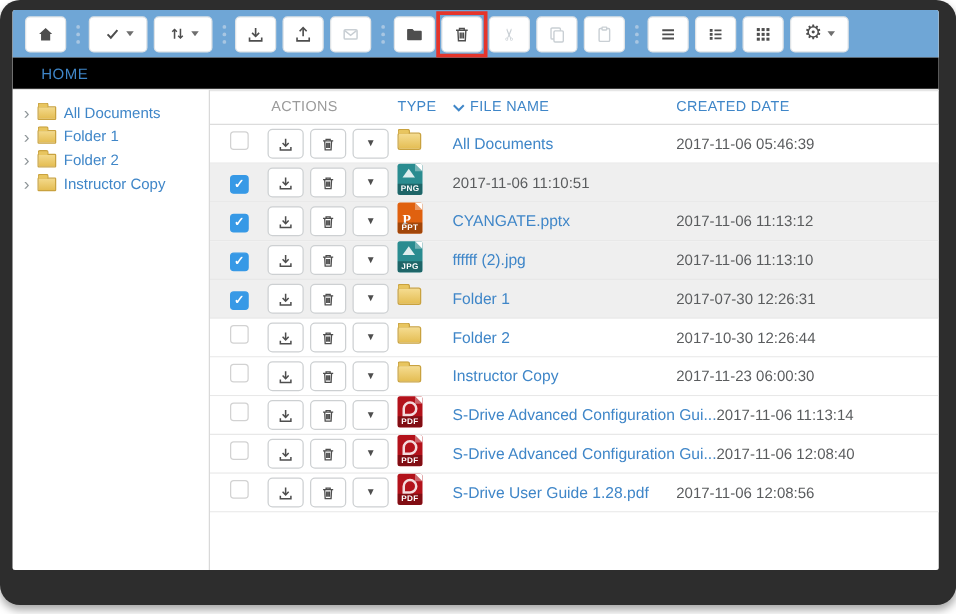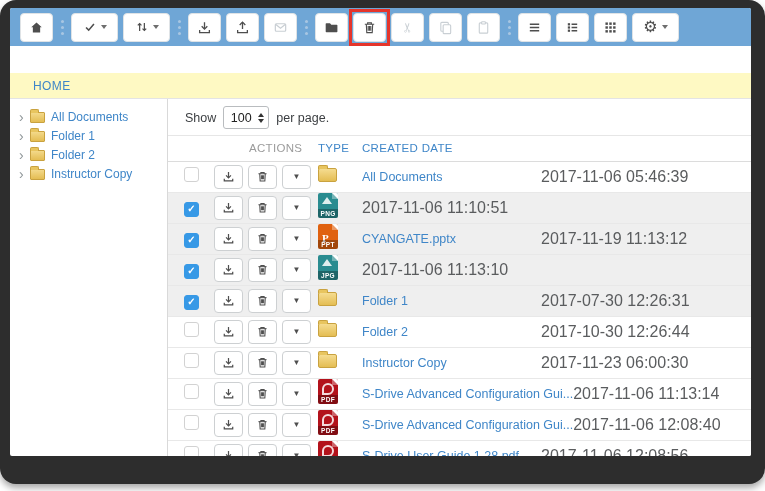--- a/index.html
+++ b/index.html
@@ -20,22 +20,22 @@
   .caret-down{width:0;height:0;border-left:3.5px solid transparent;border-right:3.5px solid transparent;
     border-top:4px solid #6e6e6e;display:inline-block;}
   .sep{display:inline-flex;flex-direction:column;gap:3px;margin:0 7px 0 3px;}
   .sep i{width:3px;height:3px;border-radius:50%;background:#a8c6e2;display:block;}
   .annot{position:relative;display:inline-flex;}
   .annot::after{content:"";position:absolute;left:-4px;top:-4px;right:1px;bottom:-4px;
     border:3px solid #e5352b;pointer-events:none;}
   svg.ic{display:block;}
 
   
-  .crumbbar{height:25px;background:#fef9c3;display:flex;align-items:center;flex:0 0 auto;
-    border-bottom:1px solid #e4e4e4;margin-top:27px;}
+  .crumbbar{height:25px;background:#000000;display:flex;align-items:center;flex:0 0 auto;
+    border-bottom:1px solid #e4e4e4;}
   .crumb{color:#3f86c8;font-size:12px;letter-spacing:.4px;padding-left:23px;cursor:pointer;}
 
   
   .content{flex:1;display:flex;min-height:0;}
   .sidebar{width:158px;flex:0 0 auto;border-right:1px solid #d9d9d9;padding:8px 4px 0 9px;box-sizing:border-box;}
   .side-item{display:flex;align-items:center;height:19px;cursor:pointer;}
   .chev{color:#8f9699;font-size:14px;width:11px;line-height:1;}
   .sfold{width:15px;height:11px;background:linear-gradient(#f3d98a,#e4bd53);border:1px solid #c9a23f;
     border-radius:1px;position:relative;margin:2px 6px 0 0;box-sizing:border-box;}
   .sfold::before{content:"";position:absolute;left:-1px;top:-4px;width:7px;height:3px;background:#e8c55f;
@@ -48,21 +48,21 @@
     background:#fff;box-sizing:border-box;}
   .spinval{flex:1;text-align:center;font-size:12.5px;color:#222;}
   .sparrows{display:flex;flex-direction:column;gap:2px;padding-right:4px;cursor:pointer;}
   .sparrows .up{width:0;height:0;border-left:3.5px solid transparent;border-right:3.5px solid transparent;border-bottom:4px solid #333;}
   .sparrows .dn{width:0;height:0;border-left:3.5px solid transparent;border-right:3.5px solid transparent;border-top:4px solid #333;}
 
   
   .grid{display:grid;grid-template-columns:30px 104px 44px 1fr 200px;align-items:center;
     padding-left:16px;padding-right:10px;}
   .thead{height:26px;border-top:1px solid #e6e6e6;border-bottom:1px solid #dcdcdc;font-size:11.5px;letter-spacing:.3px;}
-  .th-actions{color:#9b9b9b;padding-left:3px;margin-left:32px;}
+  .th-actions{color:#9b9b9b;padding-left:3px;}
   .th-blue{color:#3f86c8;}
   .th-name{display:flex;align-items:center;gap:4px;cursor:pointer;}
   .tbody{overflow:hidden;}
   .trow{height:30px;border-bottom:1px solid #e8e8e8;background:#fff;}
   .trow.selected{background:#efefef;}
   .cb{width:15px;height:15px;border:1px solid #d2d2d2;border-radius:3px;background:#fff;display:inline-flex;
     align-items:center;justify-content:center;box-sizing:border-box;cursor:pointer;}
   .cb.checked{background:#3799e6;border-color:#3799e6;}
   .cb.checked::after{content:"✓";color:#fff;font-size:10px;font-weight:bold;line-height:1;}
   .c-actions{display:flex;gap:5px;align-items:center;}
@@ -82,21 +82,21 @@
   .doc-pdf .doc-shape{background:#b3121b;}
   .doc-label{position:absolute;left:0;right:0;bottom:0;height:9px;background:rgba(0,0,0,.28);
     color:#fff;font-size:6.5px;font-weight:bold;text-align:center;line-height:9px;letter-spacing:.3px;}
   .doc-fold{position:absolute;top:0;right:0;width:0;height:0;border-top:6px solid #fff;border-left:6px solid rgba(255,255,255,.35);}
   .doc-art{position:absolute;left:4px;top:4px;}
   .doc-png .doc-art,.doc-jpg .doc-art{width:0;height:0;border-left:5px solid transparent;border-right:5px solid transparent;border-bottom:7px solid rgba(255,255,255,.85);}
   .doc-ppt .doc-art::after{content:"P";color:#fff;font-family:"Liberation Serif",serif;font-size:11px;font-weight:bold;}
   .doc-pdf .doc-art::after{content:"";display:block;width:8px;height:8px;border:2px solid rgba(255,255,255,.85);border-radius:50% 50% 50% 0;}
   .flink{color:#3f86c8;font-size:12.5px;text-decoration:none;cursor:pointer;white-space:nowrap;overflow:hidden;
     text-overflow:ellipsis;display:block;max-width:100%;}
-  .c-date{color:#5a5c5e;font-size:16px;}
+  .c-date{color:#5a5c5e;font-size:12px;}
 </style>
 </head>
 <body>
 
 <div class="frame">
   <div class="window">
 
     <div class="toolbar">
       <button class="tb-btn">
         <svg class="ic" width="15" height="15" viewBox="0 0 16 16">
@@ -251,36 +251,31 @@
             <span class="slabel">Folder 2</span>
           </div>
           <div class="side-item">
             <span class="chev">›</span>
             <span class="sfold"></span>
             <span class="slabel">Instructor Copy</span>
           </div>
         </div>
 
       <div class="main">
-        <div class="pagerow">
-          <span>Show</span>
-          <span class="spinner">
-            <span class="spinval">100</span>
-            <span class="sparrows">
-              <span class="up"></span>
-              <span class="dn"></span>
-            </span>
-          </span>
-          <span>per page.</span>
-        </div>
 
         <div class="grid thead">
           <span></span>
           <span class="th-actions">ACTIONS</span>
           <span class="th-blue">TYPE</span>
+          <span class="th-blue th-name">
+            <svg width="10" height="7" viewBox="0 0 10 7">
+                <path d="M1 1.2l4 4 4-4" stroke="#3f86c8" stroke-width="1.6" fill="none"></path>
+              </svg>
+            <span>FILE NAME</span>
+          </span>
           <span class="th-blue">CREATED DATE</span>
         </div>
 
         <div class="tbody">
 
         <div class="grid trow">
               <span><span class="cb"></span></span>
               <span class="c-actions">
                 <button class="abtn">
                   <svg width="13" height="13" viewBox="0 0 16 16" stroke="#4e4e4e" stroke-width="1.5" fill="none">
@@ -374,21 +369,21 @@
                   <span class="doc-shape">
                     <span class="doc-art"></span>
                     <span class="doc-label">PPT</span>
                     <span class="doc-fold"></span>
                   </span>
                 </span>
               </span>
               <span class="c-name">
                 <a class="flink">CYANGATE.pptx</a>
               </span>
-              <span class="c-date">2017-11-19 11:13:12</span>
+              <span class="c-date">2017-11-06 11:13:12</span>
             </div>
             <div class="grid trow selected">
               <span><span class="cb checked"></span></span>
               <span class="c-actions">
                 <button class="abtn">
                   <svg width="13" height="13" viewBox="0 0 16 16" stroke="#4e4e4e" stroke-width="1.5" fill="none">
                     <path d="M8 2.5v7"></path>
                     <path d="M5 6.7L8 9.7l3-3"></path>
                     <path d="M2.8 10.7v2.8h10.4v-2.8"></path>
                   </svg>
@@ -408,20 +403,23 @@
               <span class="c-type">
                 <span class="ficon icon-doc doc-jpg">
                   
                   <span class="doc-shape">
                     <span class="doc-art"></span>
                     <span class="doc-label">JPG</span>
                     <span class="doc-fold"></span>
                   </span>
                 </span>
               </span>
+              <span class="c-name">
+                <a class="flink">ffffff (2).jpg</a>
+              </span>
               <span class="c-date">2017-11-06 11:13:10</span>
             </div>
             <div class="grid trow selected">
               <span><span class="cb checked"></span></span>
               <span class="c-actions">
                 <button class="abtn">
                   <svg width="13" height="13" viewBox="0 0 16 16" stroke="#4e4e4e" stroke-width="1.5" fill="none">
                     <path d="M8 2.5v7"></path>
                     <path d="M5 6.7L8 9.7l3-3"></path>
                     <path d="M2.8 10.7v2.8h10.4v-2.8"></path>

